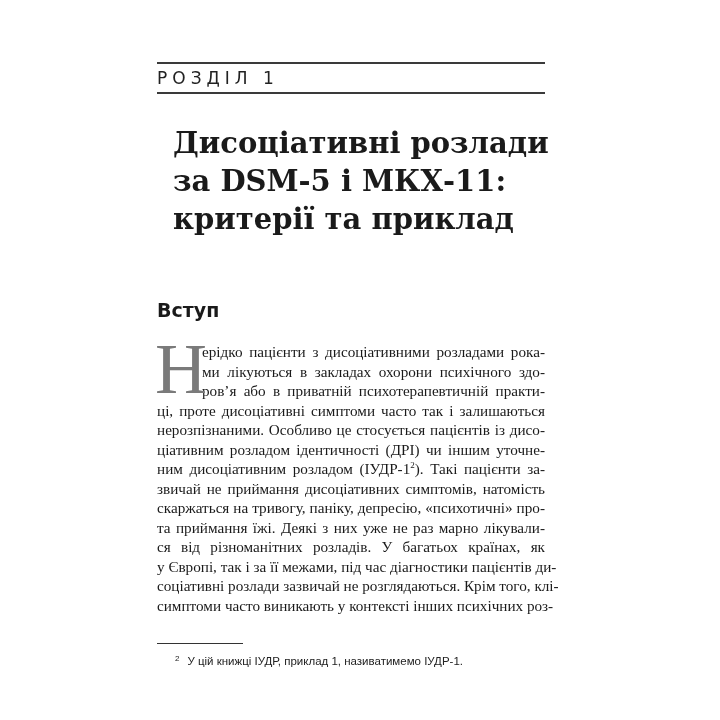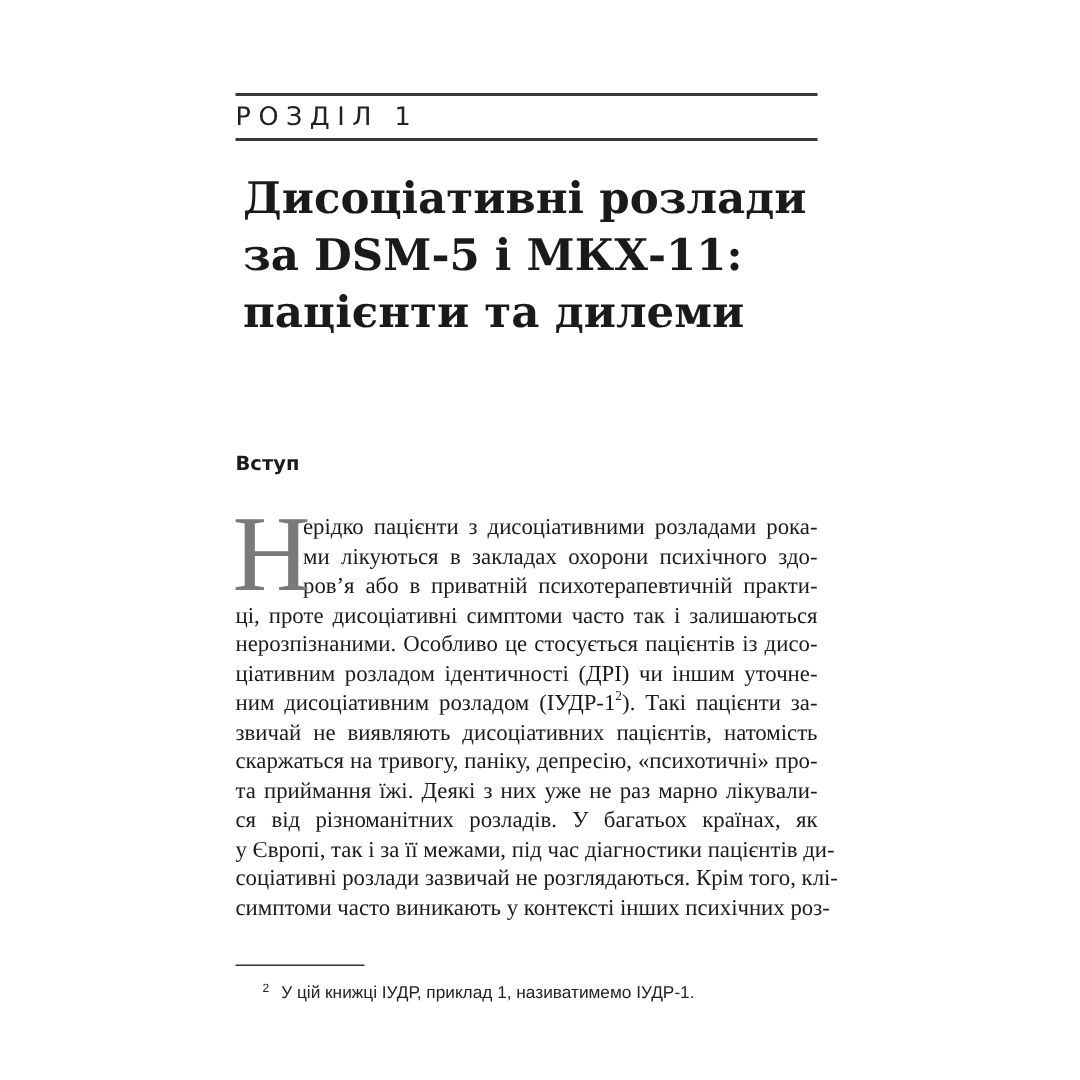--- a/index.html
+++ b/index.html
@@ -9,26 +9,26 @@
     .rule.top { top: 62px; }
     .rule.bottom { top: 92px; }
     .chapter-label {
       position: absolute; left: 0; top: 67px; height: 22px;
       font-family: "DejaVu Sans", sans-serif; font-size: 17px; letter-spacing: 5px;
       color: #222; line-height: 22px; font-weight: normal;
     }
     .chapter-title {
       position: absolute; left: 0; top: 108px; width: 400px;
       font-family: "DejaVu Serif", serif; font-weight: bold; font-size: 29px;
-      line-height: 38px; color: #1a1a1a; margin: 5px;
+      line-height: 38px; color: #1a1a1a; margin: 16px;
     }
     .chapter-title span { display: block; white-space: nowrap; }
     .section-heading {
       position: absolute; left: 0; top: 298px;
-      font-family: "DejaVu Sans", sans-serif; font-weight: bold; font-size: 13px;
+      font-family: "DejaVu Sans", sans-serif; font-weight: bold; font-size: 19px;
       color: #1a1a1a; margin: 0; line-height: 24px;
     }
     .body-text {
       position: absolute; left: 0; top: 342px; width: 388px;
       font-family: "Liberation Serif", serif; font-size: 15.2px; line-height: 19.5px;
       color: #1a1a1a; text-align: justify; margin: 0;
     }
     .body-text .line {
       display: block; white-space: nowrap; text-align: justify; text-align-last: justify;
       height: 19.5px; overflow: visible;
@@ -51,35 +51,35 @@
 <body>
 
 <div class="page">
   <div class="rule top"></div>
   <div class="chapter-label">РОЗДІЛ 1</div>
   <div class="rule bottom"></div>
 
   <h1 class="chapter-title">
     <span>Дисоціативні розлади</span>
     <span>за DSM-5 і МКХ-11:</span>
-    <span>пацієнти та дилеми</span>
+    <span>критерії та приклад</span>
   </h1>
 
   <h2 class="section-heading">Вступ</h2>
 
   <div class="body-text">
     <span class="dropcap">Н</span>
     <span class="line indent">ерідко пацієнти з дисоціативними розладами рока-</span>
     <span class="line indent">ми лікуються в закладах охорони психічного здо-</span>
     <span class="line indent">ров’я або в приватній психотерапевтичній практи-</span>
     <span class="line">ці, проте дисоціативні симптоми часто так і залишаються</span>
     <span class="line">нерозпізнаними. Особливо це стосується пацієнтів із дисо-</span>
     <span class="line">ціативним розладом ідентичності (ДРІ) чи іншим уточне-</span>
     <span class="line"><span>ним дисоціативним розладом (ІУДР-1</span><sup>2</sup><span>). Такі пацієнти за-</span></span>
-    <span class="line">звичай не виявляють дисоціативних пацієнтів, натомість</span>
+    <span class="line">звичай не приймання дисоціативних симптомів, натомість</span>
     <span class="line">скаржаться на тривогу, паніку, депресію, «психотичні» про-</span>
     <span class="line">та приймання їжі. Деякі з них уже не раз марно лікували-</span>
     <span class="line">ся від різноманітних розладів. У багатьох країнах, як</span>
     <span class="line">у Європі, так і за її межами, під час діагностики пацієнтів ди-</span>
     <span class="line">соціативні розлади зазвичай не розглядаються. Крім того, клі-</span>
     <span class="line">симптоми часто виникають у контексті інших психічних роз-</span>
   </div>
 
   <div class="footnote-rule"></div>
   <div class="footnote">

